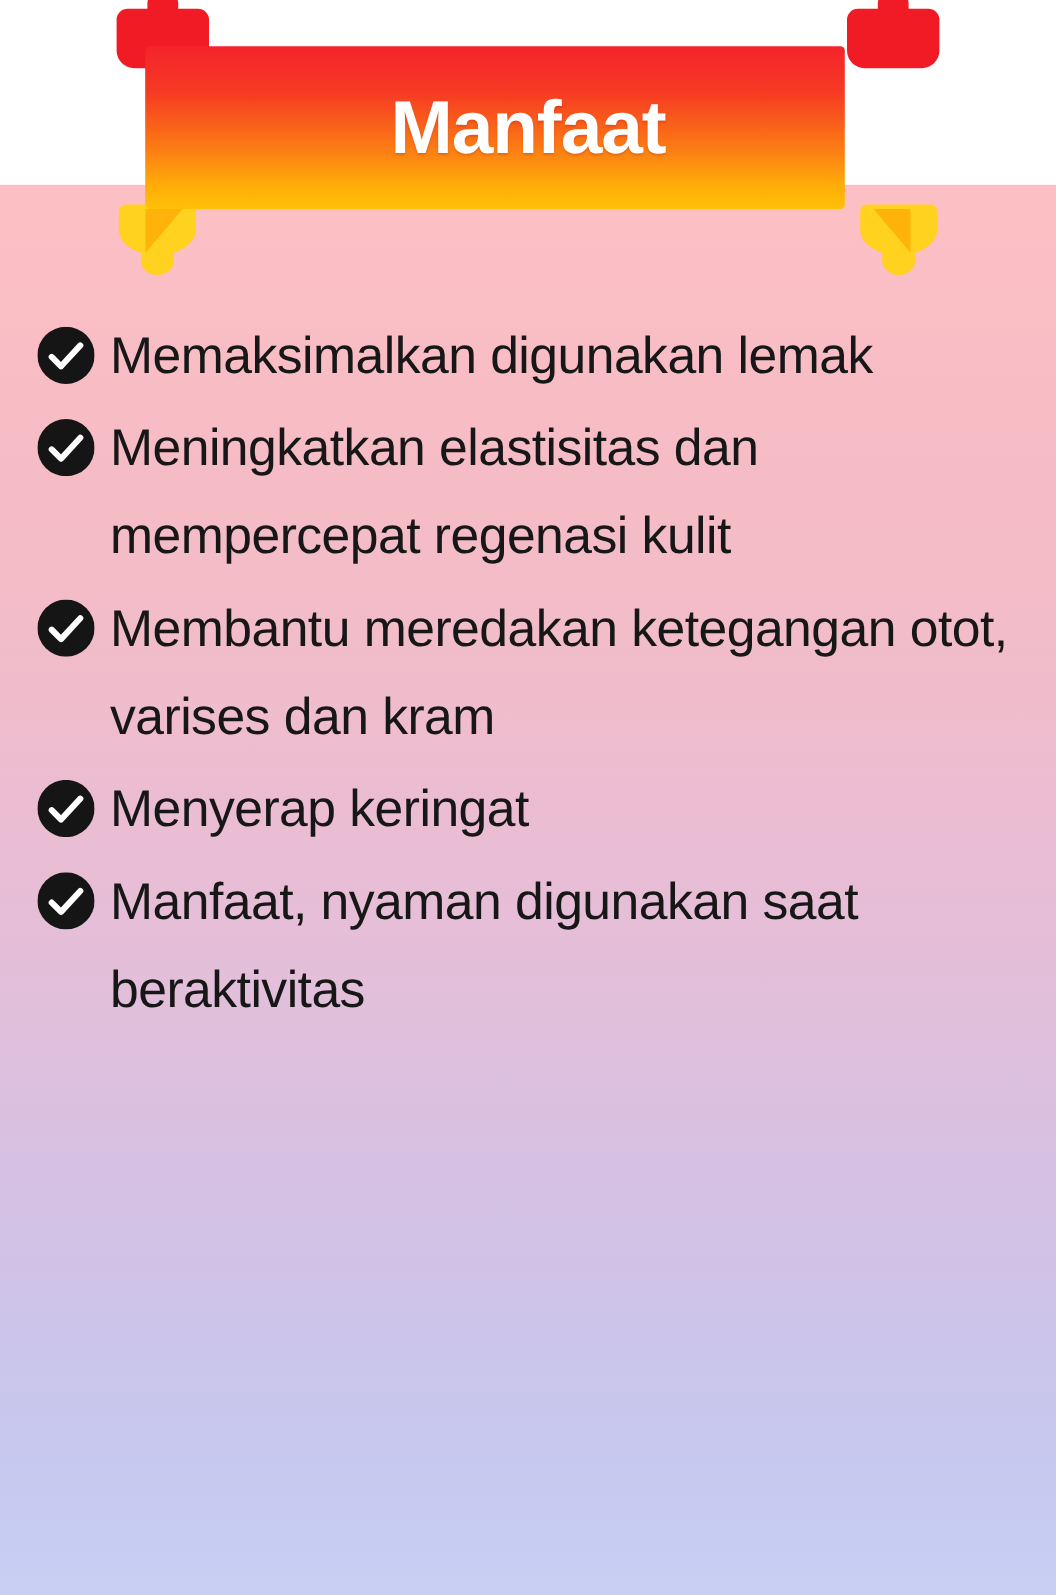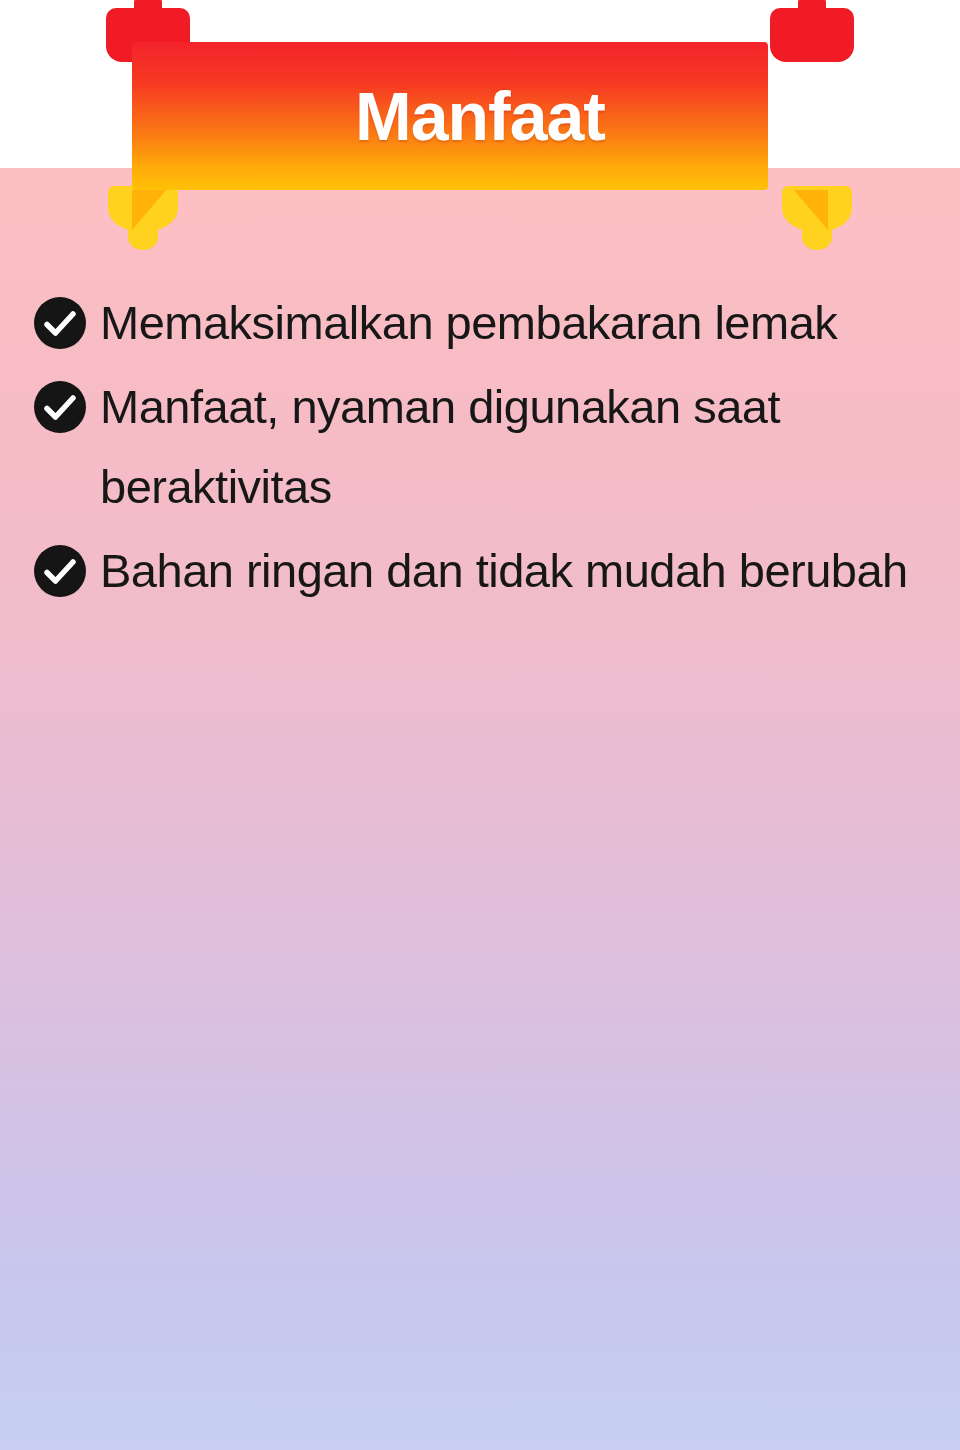--- a/index.html
+++ b/index.html
@@ -189,41 +189,59 @@
 
   <div class="list">
 
     <div class="item">
       <span class="check">
         <svg width="52" height="52" viewBox="0 0 52 52">
           <circle cx="26" cy="26" r="26" fill="#151515"></circle>
           <path d="M13 27.5 L21.5 36 L39 17" fill="none" stroke="#ffffff" stroke-width="5.5" stroke-linecap="round" stroke-linejoin="round"></path>
         </svg>
       </span>
-      <span class="item-text">Memaksimalkan pembakaran lemak</span>
-    </div>
-
-
-
+      <span class="item-text">Memaksimalkan digunakan lemak</span>
+    </div>
+
+    <div class="item">
+      <span class="check">
+        <svg width="52" height="52" viewBox="0 0 52 52">
+          <circle cx="26" cy="26" r="26" fill="#151515"></circle>
+          <path d="M13 27.5 L21.5 36 L39 17" fill="none" stroke="#ffffff" stroke-width="5.5" stroke-linecap="round" stroke-linejoin="round"></path>
+        </svg>
+      </span>
+      <span class="item-text">Meningkatkan elastisitas dan mempercepat regenasi kulit</span>
+    </div>
+
+    <div class="item">
+      <span class="check">
+        <svg width="52" height="52" viewBox="0 0 52 52">
+          <circle cx="26" cy="26" r="26" fill="#151515"></circle>
+          <path d="M13 27.5 L21.5 36 L39 17" fill="none" stroke="#ffffff" stroke-width="5.5" stroke-linecap="round" stroke-linejoin="round"></path>
+        </svg>
+      </span>
+      <span class="item-text">Membantu meredakan ketegangan otot, varises dan kram</span>
+    </div>
+
+    <div class="item">
+      <span class="check">
+        <svg width="52" height="52" viewBox="0 0 52 52">
+          <circle cx="26" cy="26" r="26" fill="#151515"></circle>
+          <path d="M13 27.5 L21.5 36 L39 17" fill="none" stroke="#ffffff" stroke-width="5.5" stroke-linecap="round" stroke-linejoin="round"></path>
+        </svg>
+      </span>
+      <span class="item-text">Menyerap keringat</span>
+    </div>
 
     <div class="item">
       <span class="check">
         <svg width="52" height="52" viewBox="0 0 52 52">
           <circle cx="26" cy="26" r="26" fill="#151515"></circle>
           <path d="M13 27.5 L21.5 36 L39 17" fill="none" stroke="#ffffff" stroke-width="5.5" stroke-linecap="round" stroke-linejoin="round"></path>
         </svg>
       </span>
       <span class="item-text">Manfaat, nyaman digunakan saat beraktivitas</span>
     </div>
 
-    <div class="item">
-      <span class="check">
-        <svg width="52" height="52" viewBox="0 0 52 52">
-          <circle cx="26" cy="26" r="26" fill="#151515"></circle>
-          <path d="M13 27.5 L21.5 36 L39 17" fill="none" stroke="#ffffff" stroke-width="5.5" stroke-linecap="round" stroke-linejoin="round"></path>
-        </svg>
-      </span>
-      <span class="item-text">Bahan ringan dan tidak mudah berubah</span>
-    </div>
 
 
   </div>
 </div>
 
 </body></html>

